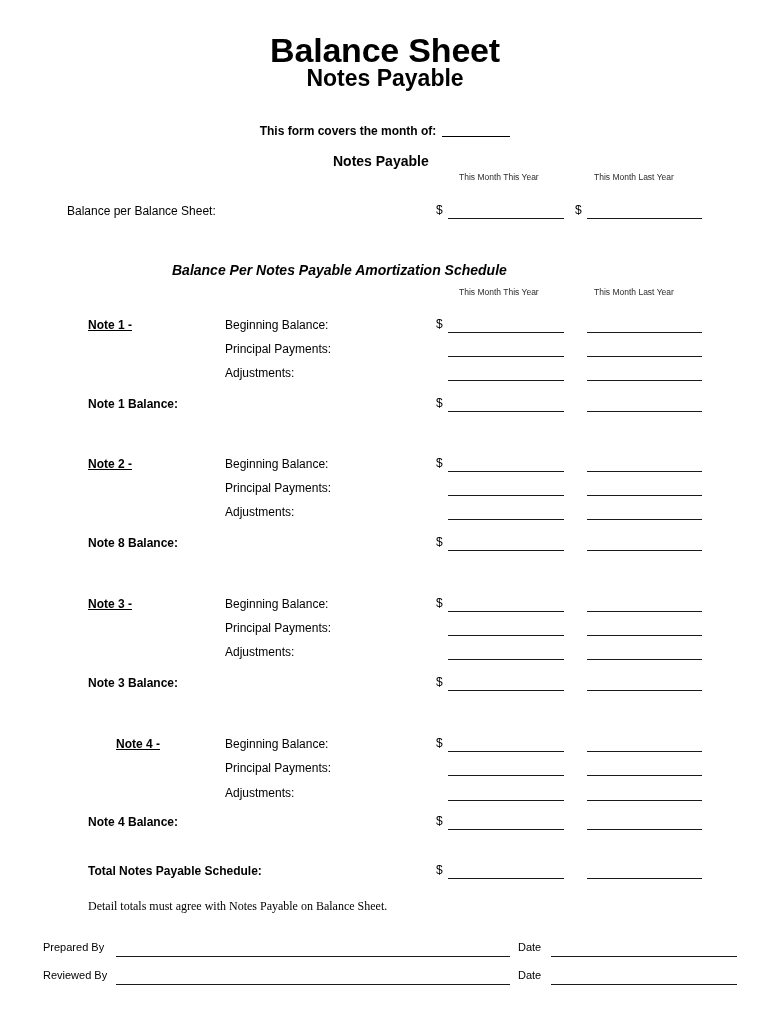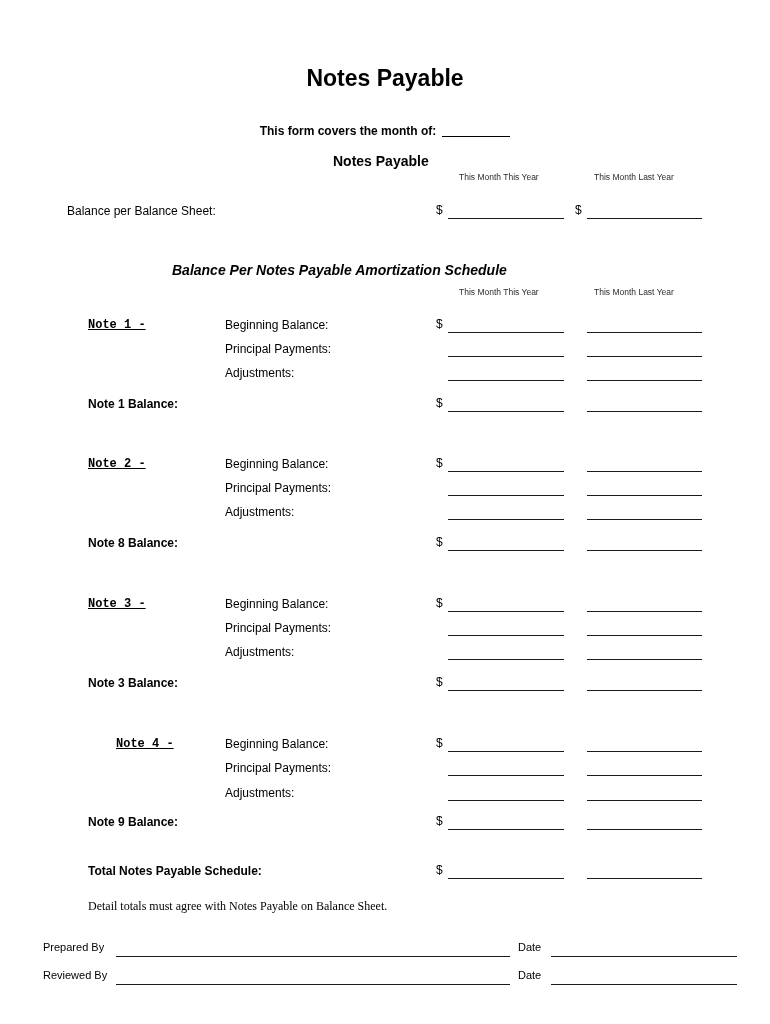--- a/index.html
+++ b/index.html
@@ -83,21 +83,21 @@
     white-space: nowrap;
   }
 
   
   .txt {
     position: absolute;
     font-size: 12px;
     white-space: nowrap;
   }
   .txt.b { font-weight: bold; }
-  .txt.u { text-decoration: underline; font-family: Liberation Mono, monospace; }
+  .txt.u { text-decoration: underline; }
 
   
   .fill {
     position: absolute;
     border-bottom: 1.3px solid #1a1a1a;
     height: 0;
   }
   .dollar {
     position: absolute;
     font-size: 12px;
@@ -109,20 +109,21 @@
     position: absolute;
     font-size: 11px;
     white-space: nowrap;
   }
 </style>
 </head>
 <body>
 
 <div class="page">
 
+  <div class="title-main">Balance Sheet</div>
   <div class="title-sub">Notes Payable</div>
 
   <div class="month-row">
     <span>This form covers the month of:</span><span class="month-blank"></span>
   </div>
 
   <div class="sec-heading" id="heading-notes-payable">Notes Payable</div>
 
   <div class="col-head" style="left:459px; top:172px;">This Month This Year</div>
   <div class="col-head" style="left:594px; top:172px;">This Month Last Year</div>
@@ -207,21 +208,21 @@
   <div class="fill" style="left:587px; top:751px; width:115px;"></div>
 
   <div class="txt" style="left:225px; top:761px;">Principal Payments:</div>
   <div class="fill" style="left:448px; top:775px; width:116px;"></div>
   <div class="fill" style="left:587px; top:775px; width:115px;"></div>
 
   <div class="txt" style="left:225px; top:786px;">Adjustments:</div>
   <div class="fill" style="left:448px; top:800px; width:116px;"></div>
   <div class="fill" style="left:587px; top:800px; width:115px;"></div>
 
-  <div class="txt b" style="left:88px; top:815px;">Note 9 Balance:</div>
+  <div class="txt b" style="left:88px; top:815px;">Note 4 Balance:</div>
   <div class="dollar" style="left:436px; top:815px;">$</div>
   <div class="fill" style="left:448px; top:829px; width:116px;"></div>
   <div class="fill" style="left:587px; top:829px; width:115px;"></div>
 
   <div class="txt b" style="left:88px; top:864px;">Total Notes Payable Schedule:</div>
   <div class="dollar" style="left:436px; top:864px;">$</div>
   <div class="fill" style="left:448px; top:878px; width:116px;"></div>
   <div class="fill" style="left:587px; top:878px; width:115px;"></div>
 
   <div class="txt" style="left:88px; top:899px;font-family:Liberation Serif, serif;">Detail totals must agree with Notes Payable on Balance Sheet.</div>

